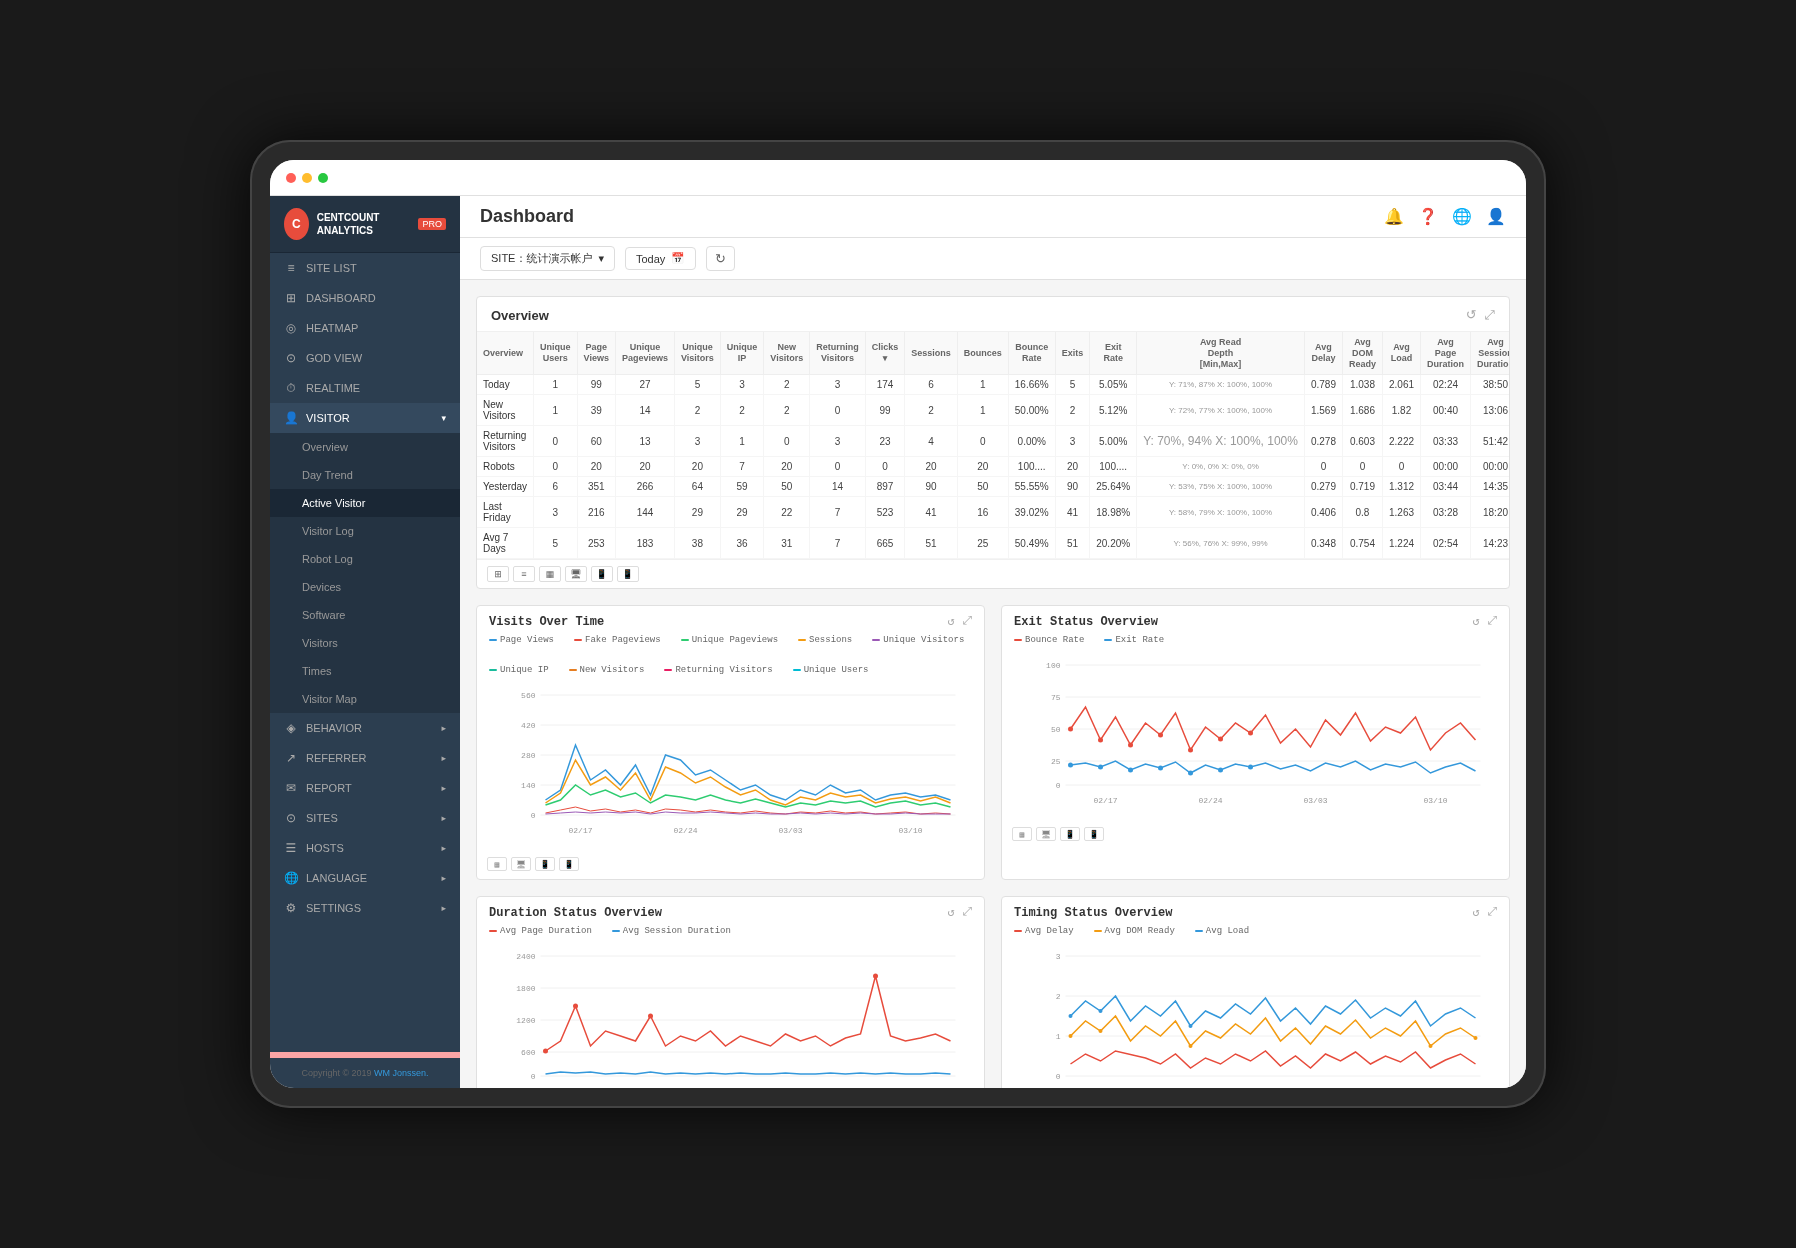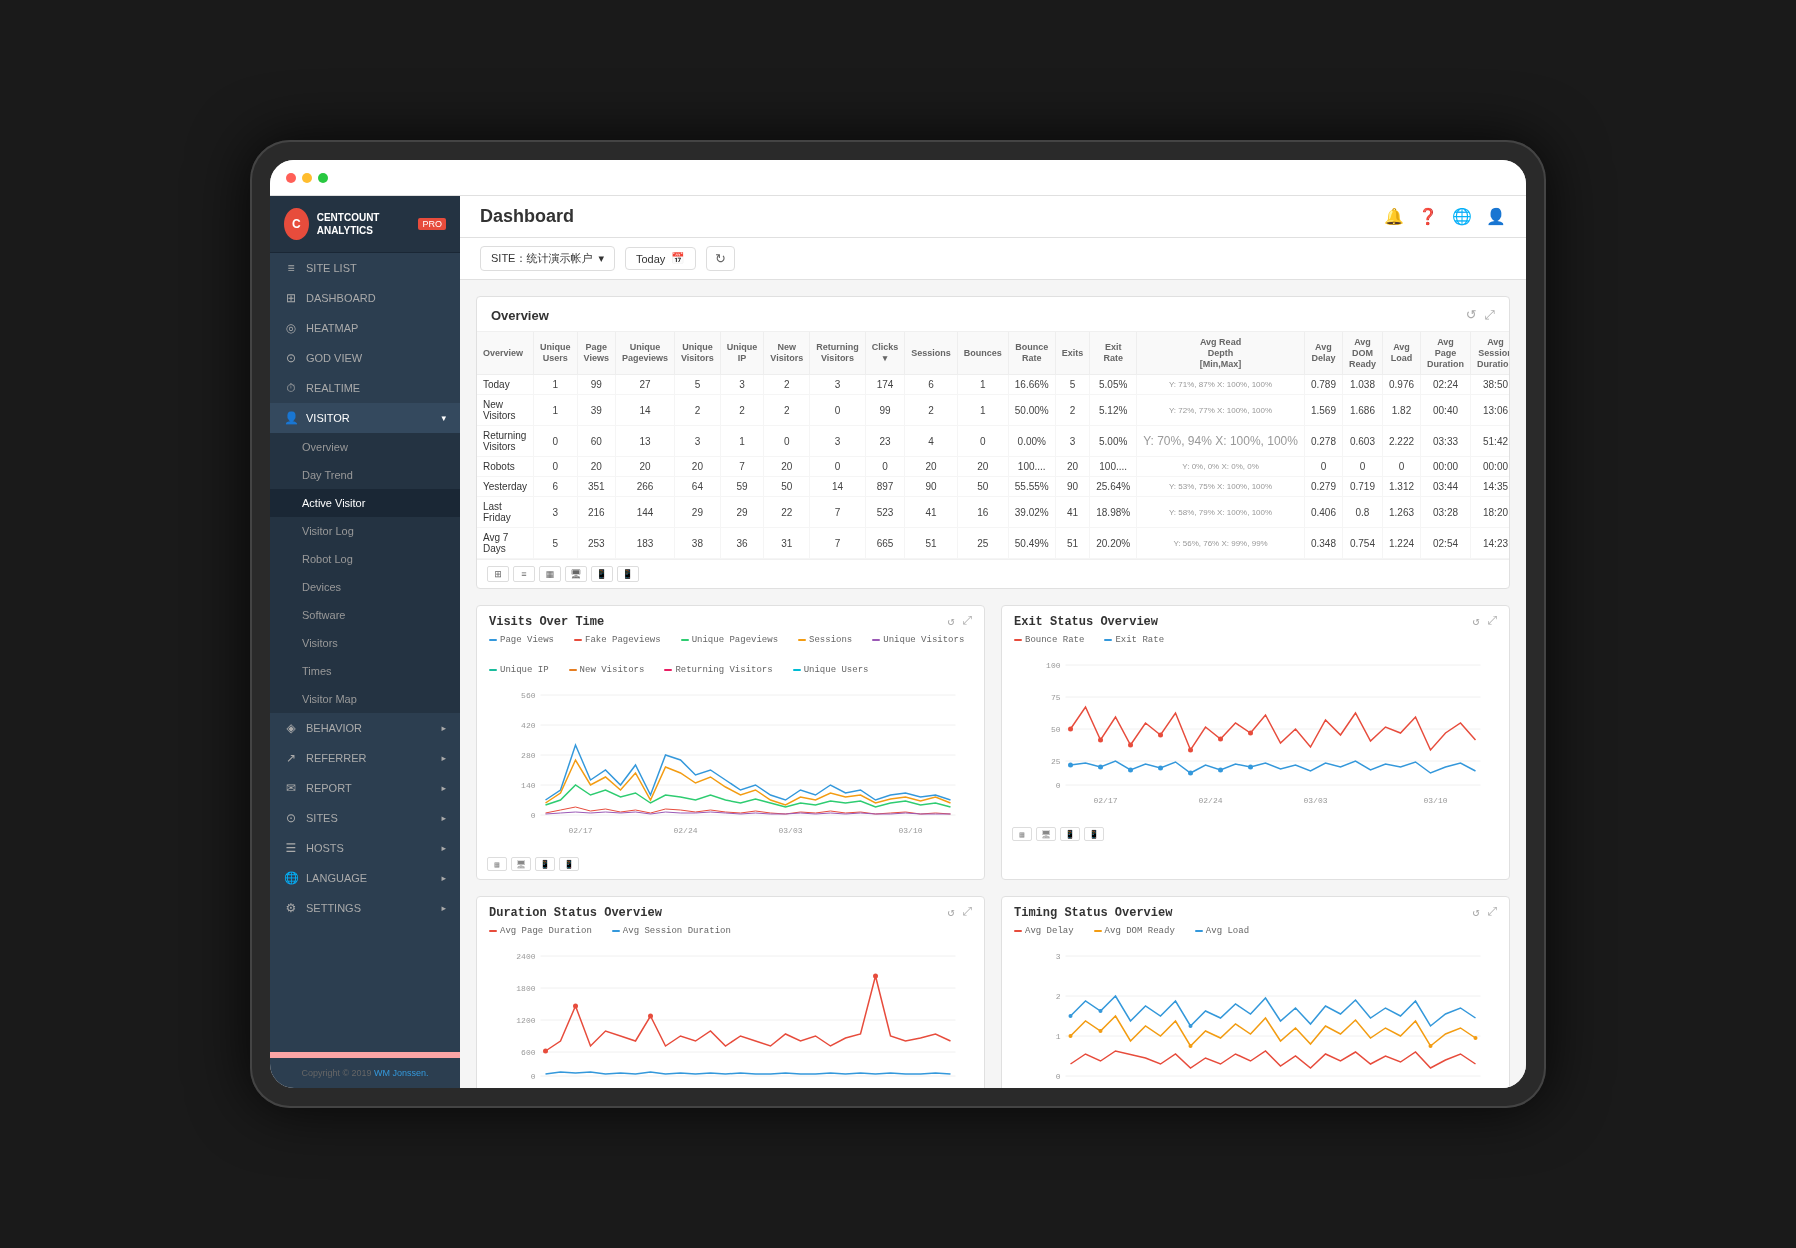--- a/index.html
+++ b/index.html
@@ -516,21 +516,21 @@
                       <td>3</td>
                       <td>174</td>
                       <td>6</td>
                       <td>1</td>
                       <td>16.66%</td>
                       <td>5</td>
                       <td>5.05%</td>
                       <td style="font-size: 8px; color: rgb(153, 153, 153); white-space: nowrap;">Y: 71%, 87% X: 100%, 100%</td>
                       <td>0.789</td>
                       <td>1.038</td>
-                      <td>0.976</td>
+                      <td>2.061</td>
                       <td>02:24</td>
                       <td>38:50</td>
                     </tr>
                     <tr>
                       <td>New Visitors</td>
                       <td>1</td>
                       <td>39</td>
                       <td>14</td>
                       <td>2</td>
                       <td>2</td>

